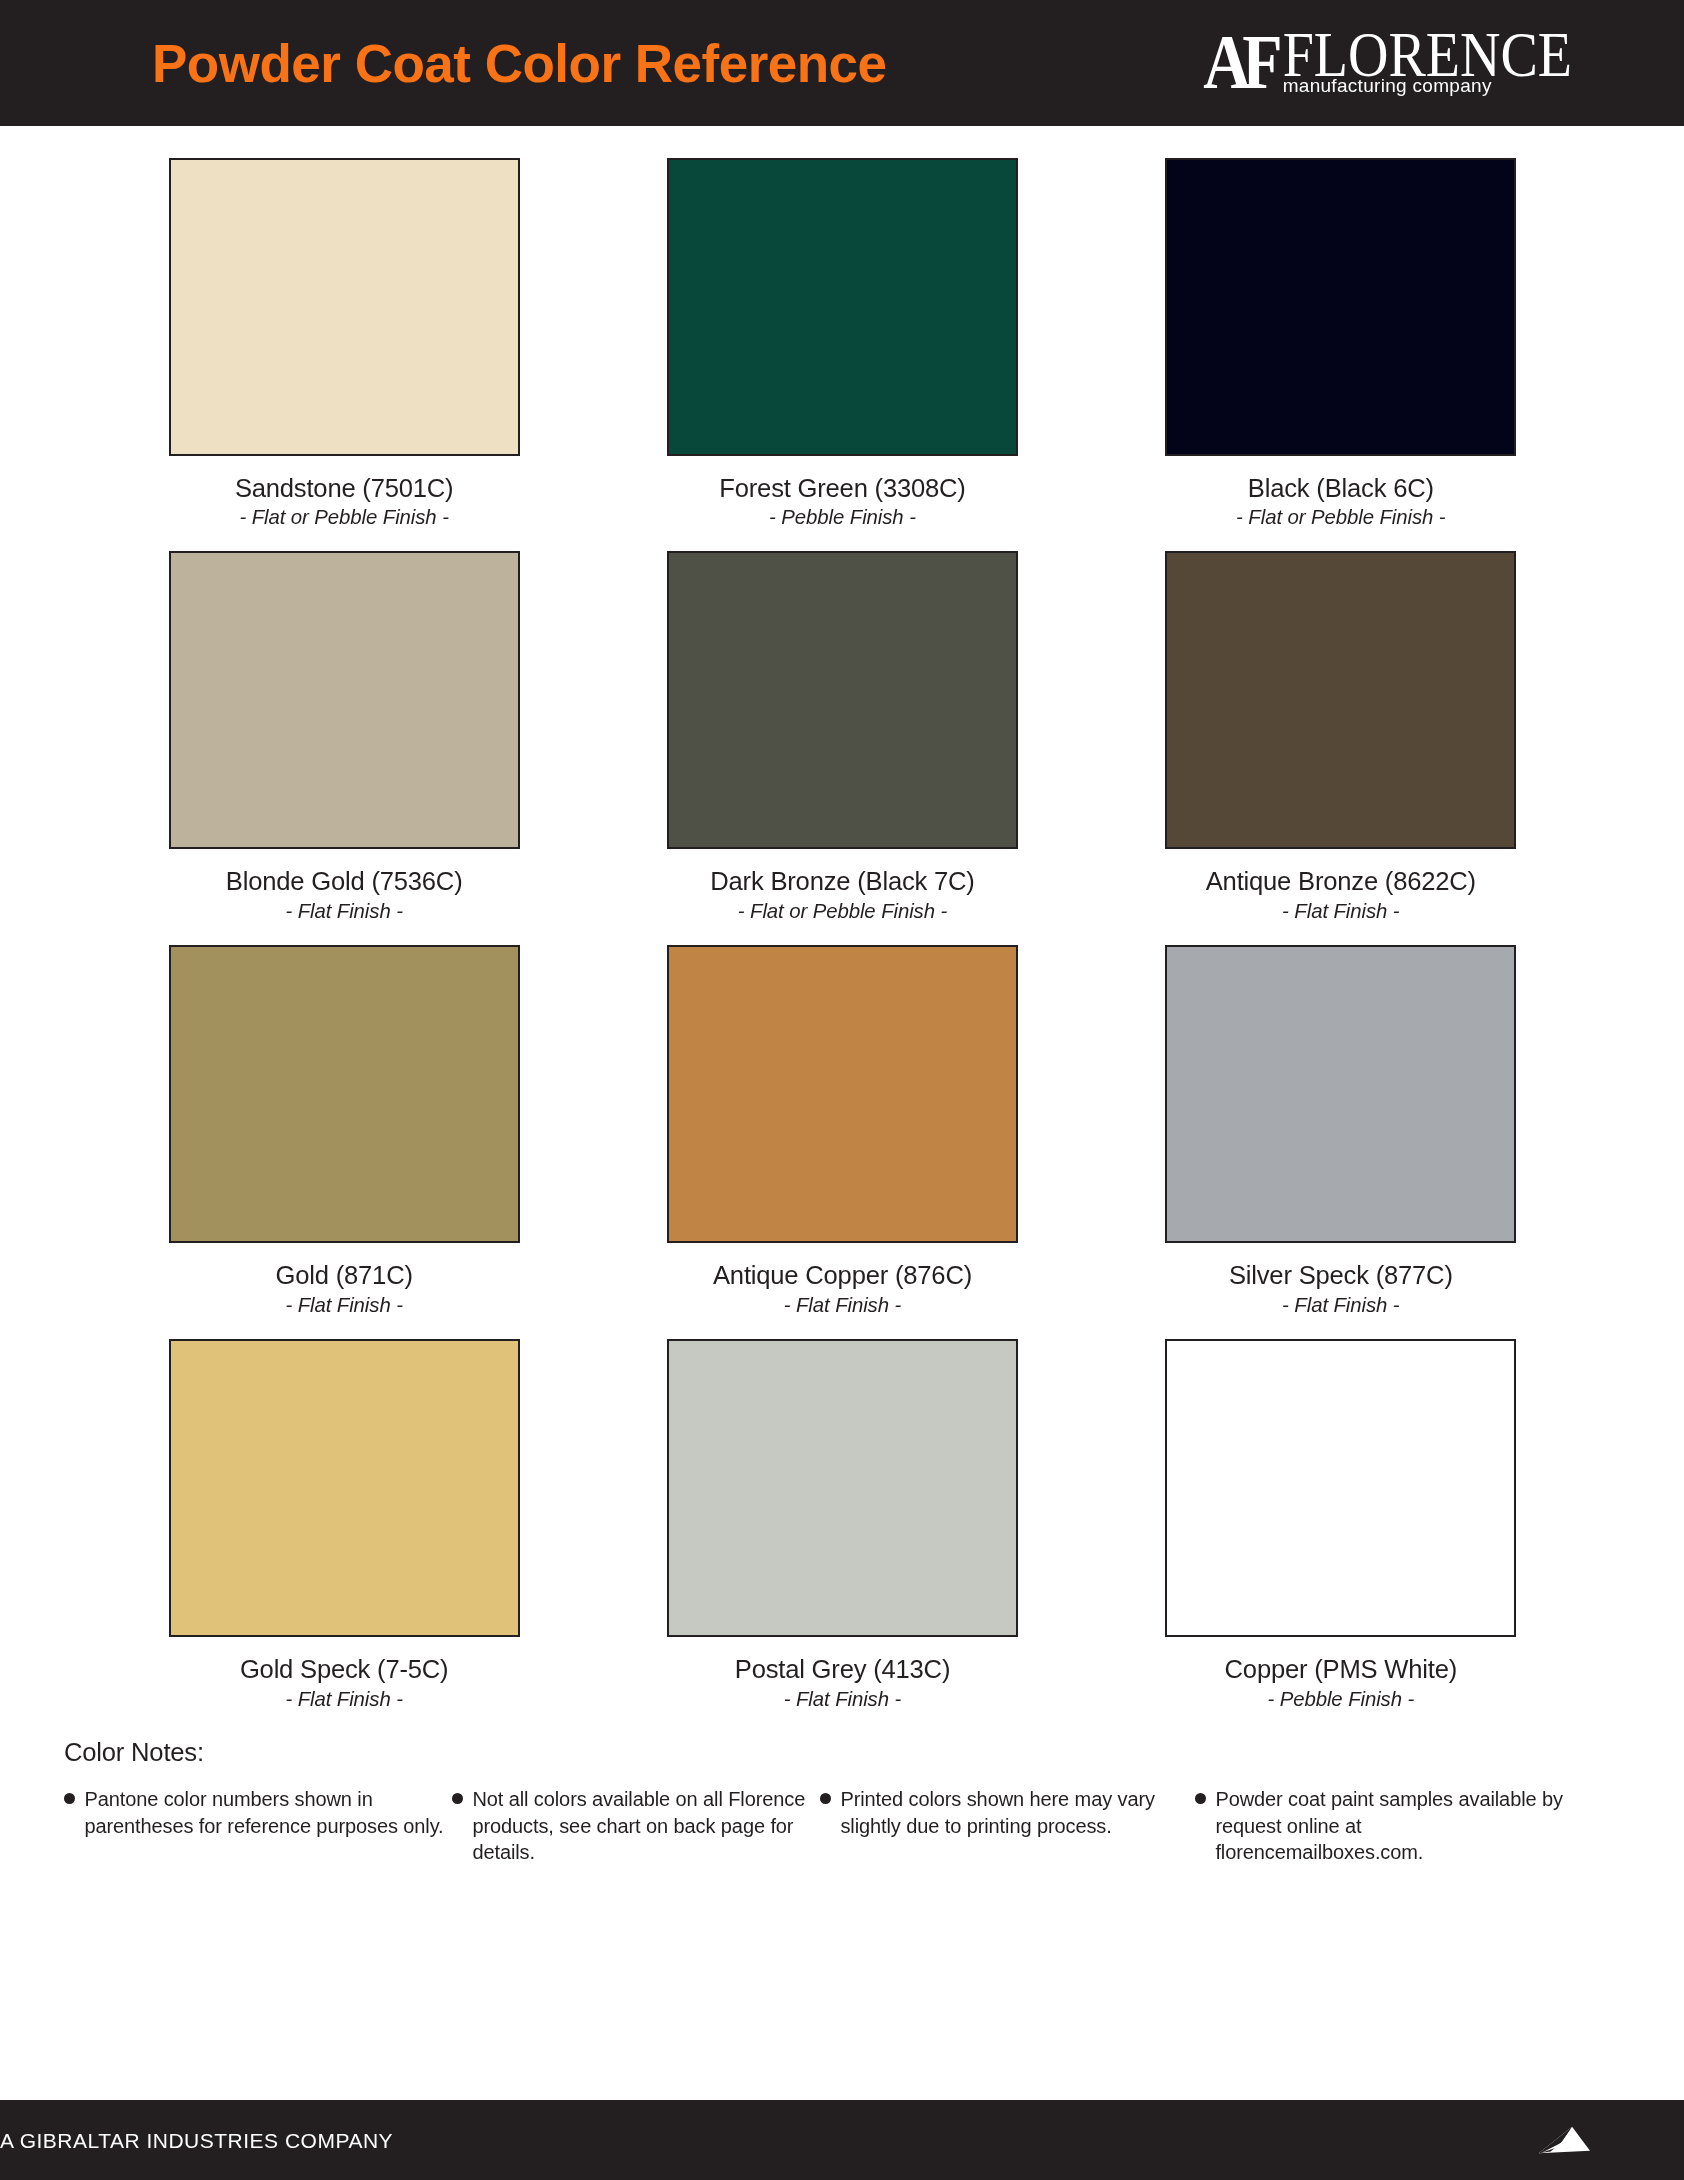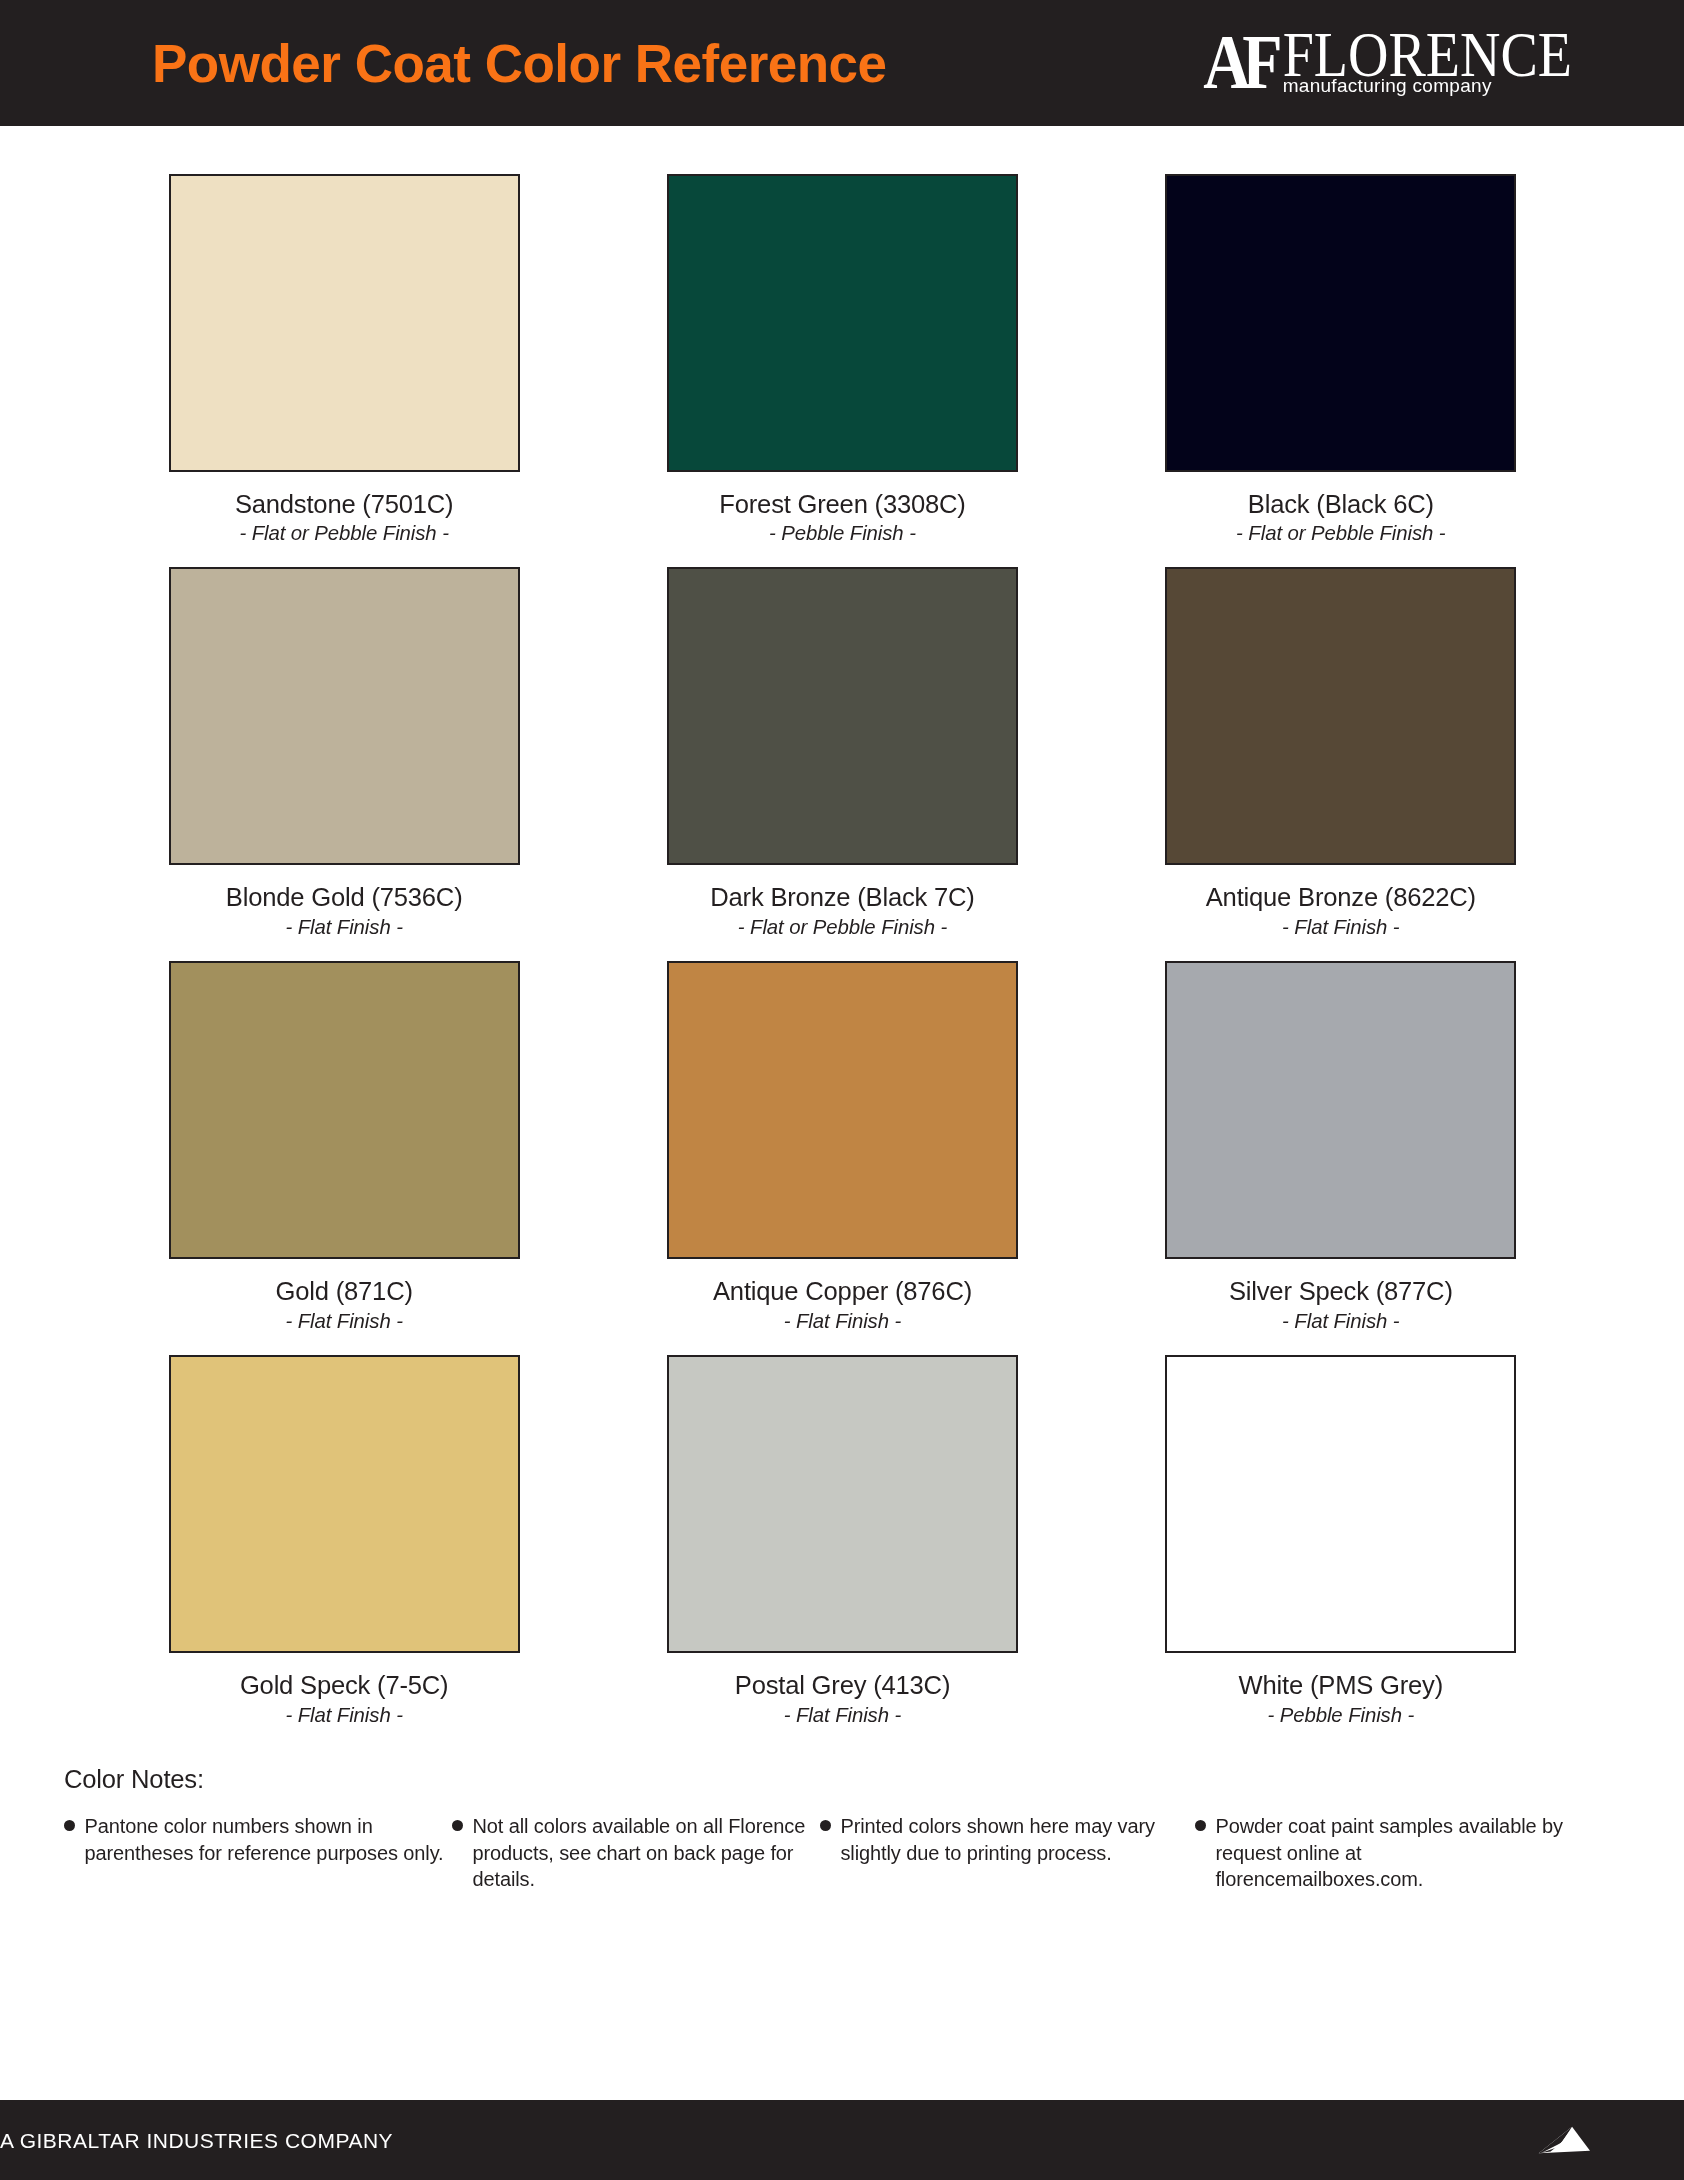--- a/index.html
+++ b/index.html
@@ -78,21 +78,21 @@
   }
 
   
   .grid {
     padding: 31.5px 0 0 0;
     display: grid;
     grid-template-columns: repeat(3, 1fr);
     row-gap: 0px;
     column-gap: 0px;
     width: 1685px;
-    margin: 16px auto;
+    margin: 0 auto;
     padding-left: 95px;
     padding-right: 95px;
   }
 
   .swatch-cell {
     width: 100%;
     display: flex;
     flex-direction: column;
     align-items: center;
     padding-bottom: 22px;
@@ -270,21 +270,21 @@
   </div>
 
   <div class="swatch-cell">
     <div class="swatch-chip" style="background: rgb(198, 200, 194);"></div>
     <div class="swatch-name">Postal Grey (413C)</div>
     <div class="swatch-finish">- Flat Finish -</div>
   </div>
 
   <div class="swatch-cell">
     <div class="swatch-chip" style="background: rgb(255, 255, 255);"></div>
-    <div class="swatch-name">White (PMS Grey)</div>
+    <div class="swatch-name">Copper (PMS White)</div>
     <div class="swatch-finish">- Pebble Finish -</div>
   </div>
 
 </div>
 
 <div class="notes">
   <div class="notes-title">Color Notes:</div>
   <div class="notes-row">
     <div class="note-item">
       <span class="note-bullet"></span>

